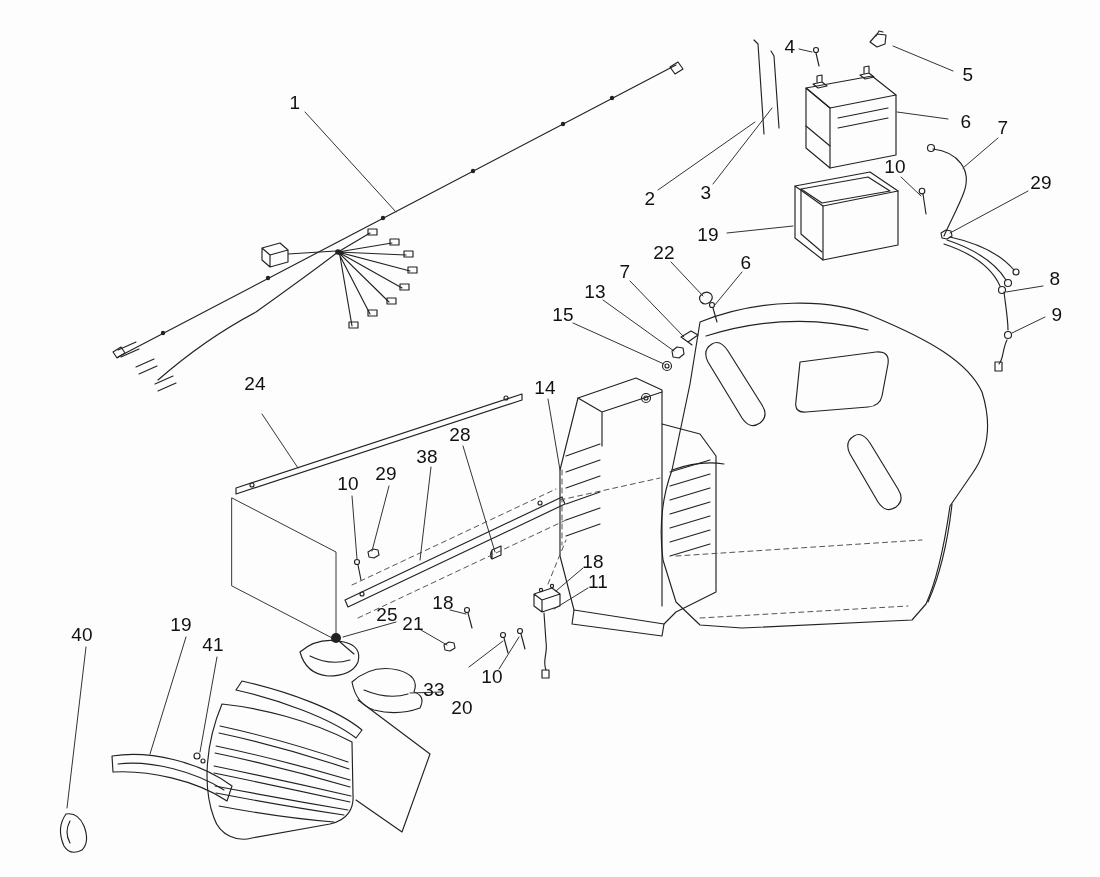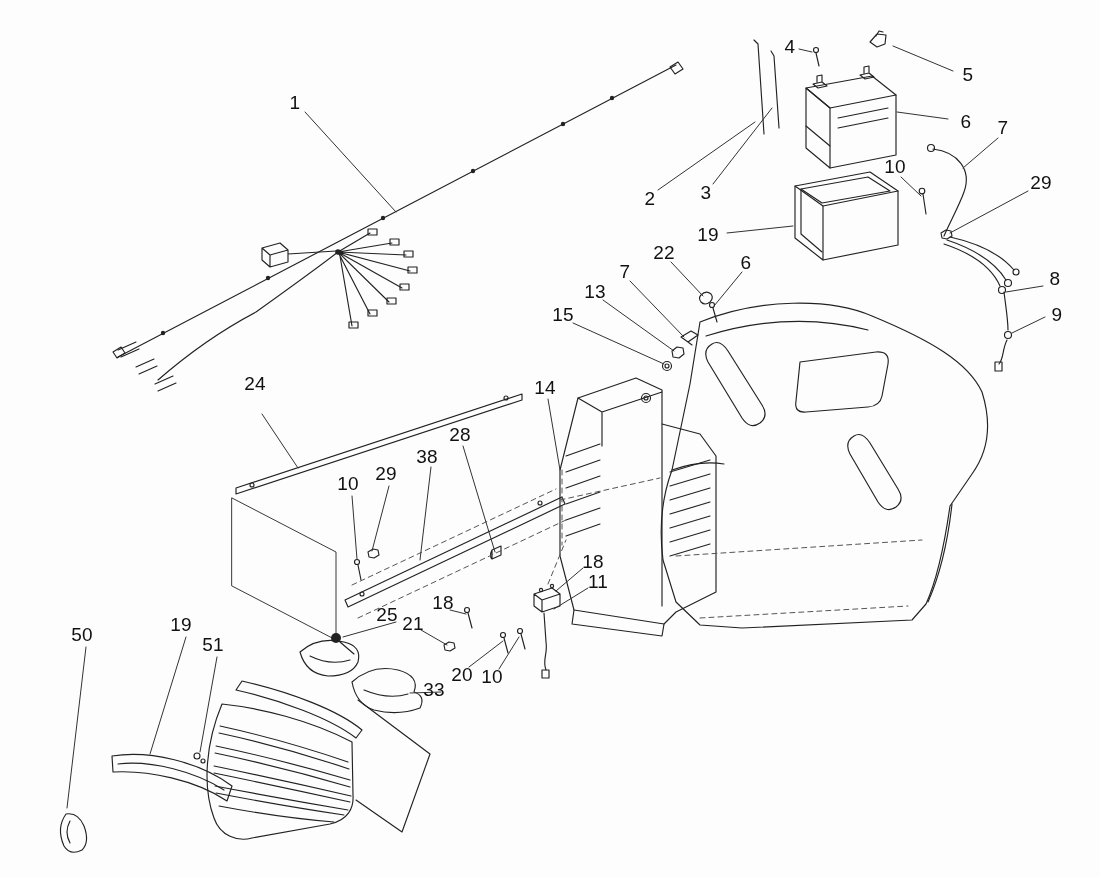--- a/index.html
+++ b/index.html
@@ -242,20 +242,20 @@
   <span class="callout" style="left:255px;top:384px">24</span>
   <span class="callout" style="left:460px;top:435px">28</span>
   <span class="callout" style="left:427px;top:457px">38</span>
   <span class="callout" style="left:386px;top:474px">29</span>
   <span class="callout" style="left:348px;top:484px">10</span>
   <span class="callout" style="left:593px;top:562px">18</span>
   <span class="callout" style="left:598px;top:582px">11</span>
   <span class="callout" style="left:443px;top:603px">18</span>
   <span class="callout" style="left:387px;top:615px">25</span>
   <span class="callout" style="left:413px;top:624px">21</span>
-  <span class="callout" style="left:462px;top:675px">20</span>
+  <span class="callout" style="left:462px;top:708px">20</span>
   <span class="callout" style="left:492px;top:677px">10</span>
   <span class="callout" style="left:434px;top:690px">33</span>
-  <span class="callout" style="left:82px;top:635px">50</span>
+  <span class="callout" style="left:82px;top:635px">40</span>
   <span class="callout" style="left:181px;top:625px">19</span>
-  <span class="callout" style="left:213px;top:645px">51</span>
+  <span class="callout" style="left:213px;top:645px">41</span>
 
 </div>
 
 </body></html>

